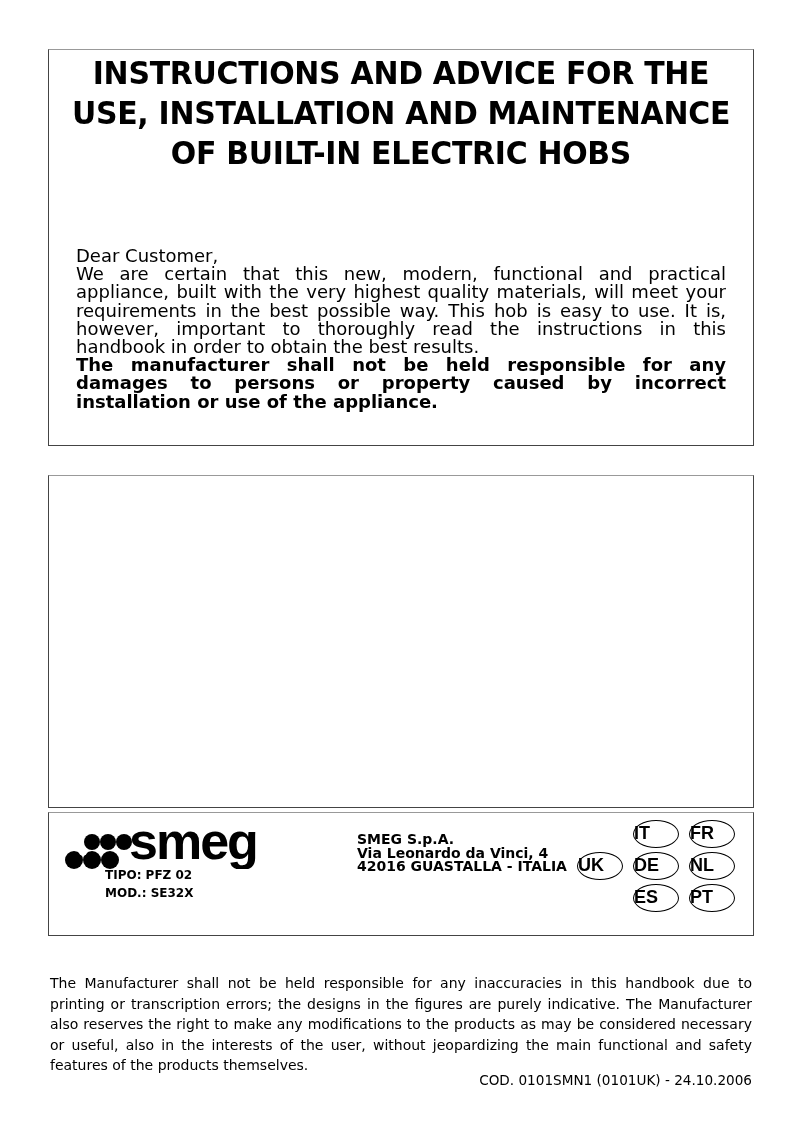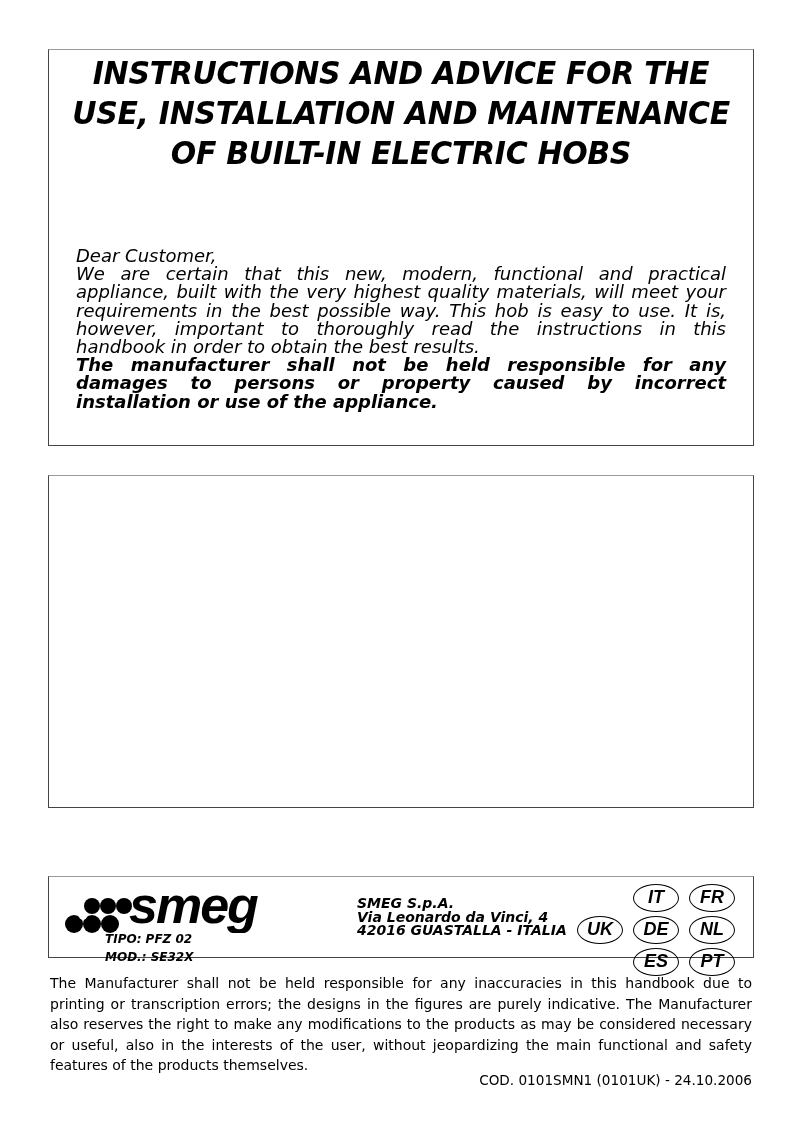--- a/index.html
+++ b/index.html
@@ -1,29 +1,29 @@
 <!DOCTYPE html>
 <html><head>
 <meta charset="utf-8">
 <style>
   html, body { margin:0; padding:0; background:#fff; }
   body { width:802px; height:1134px; position:relative; font-family:"DejaVu Sans", sans-serif; color:#000; overflow:hidden; }
-  .box { position:absolute; box-sizing:border-box; border:1px solid #444; border-top-color:#999;font-style:italic; }
+  .box { position:absolute; box-sizing:border-box; border:1px solid #444; border-top-color:#999; }
   #title-box { left:48px; top:49px; width:706px; height:397px; }
   .title { position:absolute; left:0; right:0; top:3px; text-align:center; font-family:"DejaVu Sans", sans-serif; font-weight:bold; font-size:31.5px; line-height:40px; letter-spacing:-0.3px; transform:scaleX(0.95); transform-origin:center top; }
   .intro { position:absolute; left:27px; right:27px; top:197px; font-size:18px; line-height:18.2px; text-align:justify; }
   .intro p { margin:0; }
   .intro .bold { font-weight:bold; }
   #blank-box { left:48px; top:475px; width:706px; height:333px; }
-  #label-box { left:48px; top:876px; width:706px; height:82px; }
+  #label-box { left:48px; top:812px; width:706px; height:124px; }
   .logo { position:absolute; left:14px; top:6px; width:240px; height:50px; }
   .tipo { position:absolute; left:56px; top:53px; font-weight:bold; font-size:12px; line-height:18px; }
   .addr { position:absolute; left:308px; top:20px; font-weight:bold; font-size:14px; line-height:13.5px; }
   .langs { position:absolute; left:530px; top:4px; width:170px; height:94px; }
-  .lang { position:absolute; width:46px; height:28px; box-sizing:border-box; border:1.5px solid #000; border-radius:50%; font-family:"Liberation Sans", sans-serif; font-weight:bold; font-size:18px; line-height:25px; text-align:center; }
+  .lang { position:absolute; width:46px; height:28px; box-sizing:border-box; border:1.5px solid #000; border-radius:50%; font-family:"Liberation Sans", sans-serif; font-weight:bold; font-size:18px; line-height:25px; }
   .disclaimer { position:absolute; left:50px; width:702px; top:973px; font-size:14px; line-height:20.5px; text-align:justify; }
   .code { position:absolute; right:50px; top:1071px; font-size:13.6px; line-height:18px; }
 </style>
 </head>
 <body>
 
 <div class="box" id="title-box">
   <div class="title">
     <div>INSTRUCTIONS AND ADVICE FOR THE</div>
     <div>USE, INSTALLATION AND MAINTENANCE</div>

